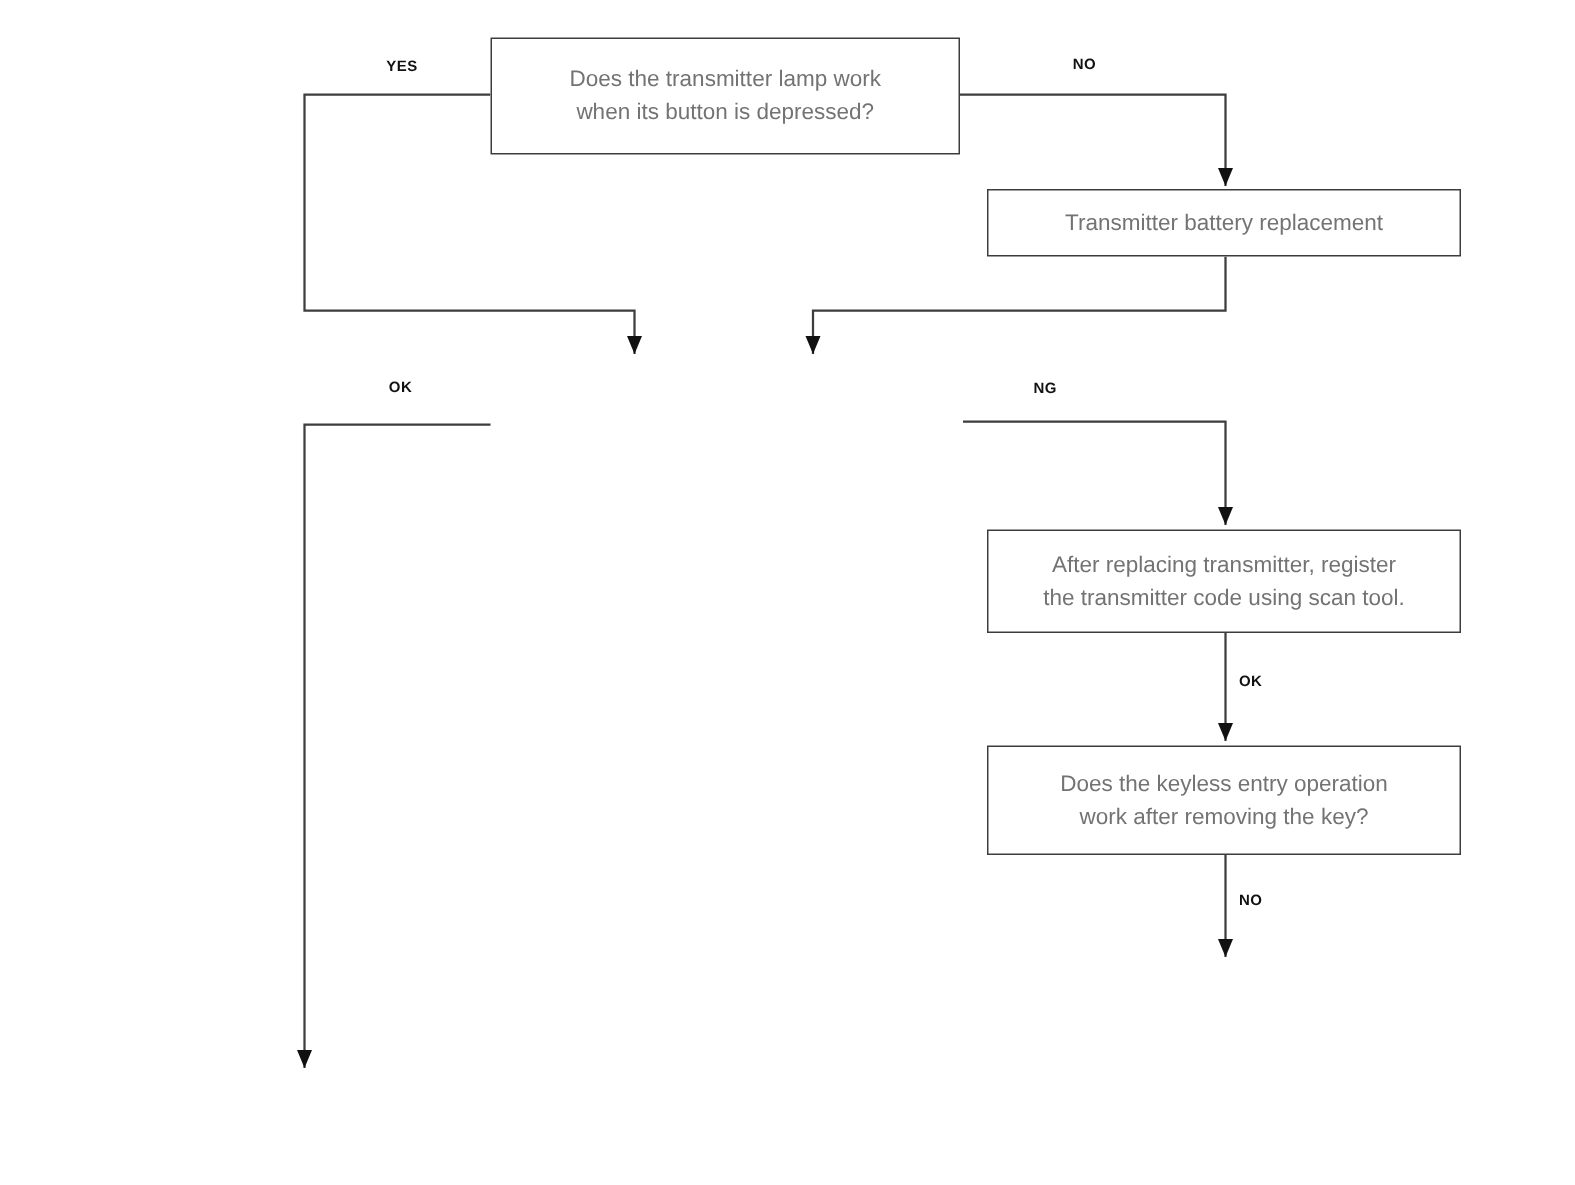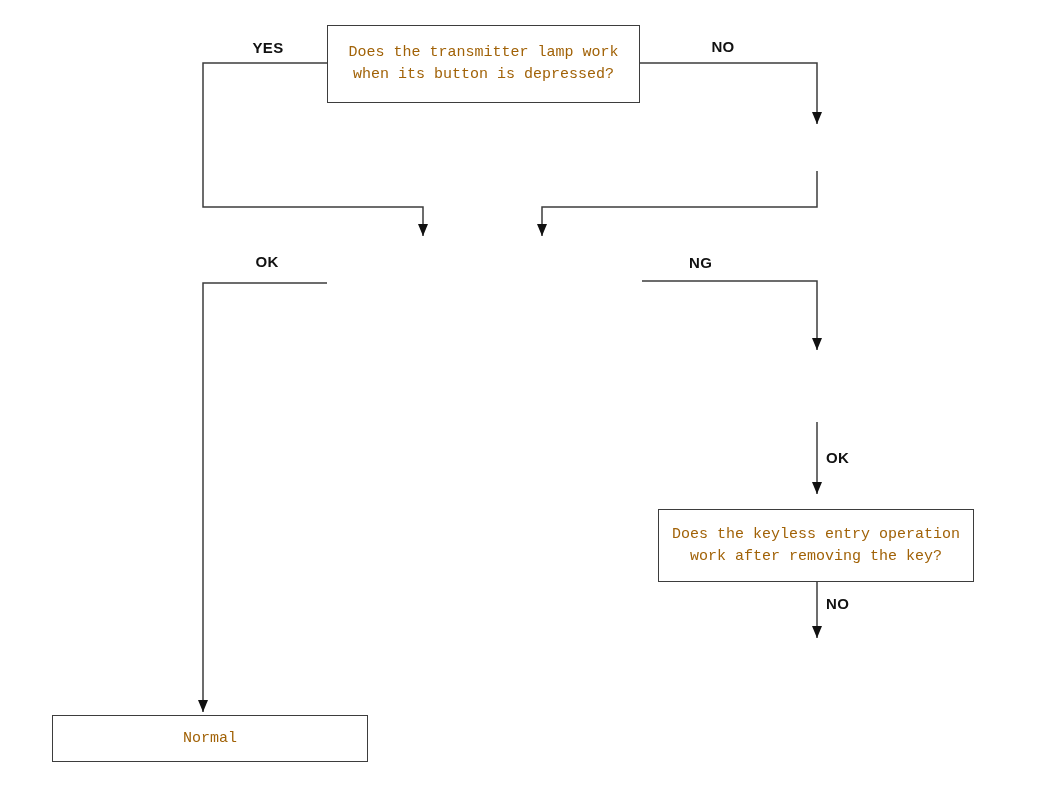--- a/index.html
+++ b/index.html
@@ -28,34 +28,33 @@
     box-sizing: border-box;
     background: #ffffff;
     border: 1.5px solid #3d3d3d;
     display: flex;
     align-items: center;
     justify-content: center;
     text-align: center;
     white-space: pre-line;
     font-size: 15px;
     line-height: 22px;
-    color: #a16207;
-    font-family: Liberation Mono, monospace;
+    color: #737373;
   }
   #n-q-lamp    { left: 327px; top: 25px;  width: 313px; height: 78px; }
   #n-battery   { left: 658px; top: 126px; width: 316px; height: 45px; }
   #n-q-door    { left: 327px; top: 239px; width: 315px; height: 83px; }
   #n-register  { left: 658px; top: 353px; width: 316px; height: 69px; }
-  #n-q-keyless { left: 658px; top: 497px; width: 316px; height: 73px; margin-top: 12px; }
+  #n-q-keyless { left: 658px; top: 497px; width: 316px; height: 73px; }
   #n-bcm       { left: 658px; top: 641px; width: 316px; height: 96px; }
   #n-normal    { left: 52px;  top: 715px; width: 316px; height: 47px; }
 
   .edge-label {
     position: absolute;
-    font-size: 15px;
+    font-size: 10px;
     font-weight: bold;
     color: #111111;
     letter-spacing: 0.3px;
   }
   #l-yes       { left: 235px; top: 39px;  width: 66px; text-align: center; }
   #l-no-top    { left: 690px; top: 38px;  width: 66px; text-align: center; }
   #l-ok-left   { left: 234px; top: 253px; width: 66px; text-align: center; }
   #l-ng        { left: 689px; top: 254px; width: 66px; text-align: left; }
   #l-ok-right  { left: 826px; top: 449px; }
   #l-no-bottom { left: 826px; top: 595px; }
@@ -83,28 +82,30 @@
     <polyline points="327,283 203,283 203,712" fill="none" stroke="#3d3d3d" stroke-width="1.5" marker-end="url(#arrow)"></polyline>
 
     <polyline points="817,422 817,494" fill="none" stroke="#3d3d3d" stroke-width="1.5" marker-end="url(#arrow)"></polyline>
 
     <polyline points="817,570 817,638" fill="none" stroke="#3d3d3d" stroke-width="1.5" marker-end="url(#arrow)"></polyline>
   </svg>
 
   <div class="node" id="n-q-lamp">Does the transmitter lamp work
 when its button is depressed?</div>
 
+  <div class="node" id="n-battery">Transmitter battery replacement</div>
 
 
+  <div class="node" id="n-register">After replacing transmitter, register
+the transmitter code using scan tool.</div>
 
   <div class="node" id="n-q-keyless">Does the keyless entry operation
 work after removing the key?</div>
 
 
-  <div class="node" id="n-normal">Normal</div>
 
   <div class="edge-label" id="l-yes">YES</div>
 
   <div class="edge-label" id="l-no-top">NO</div>
 
   <div class="edge-label" id="l-ok-left">OK</div>
 
   <div class="edge-label" id="l-ng">NG</div>
 
   <div class="edge-label" id="l-ok-right">OK</div>

